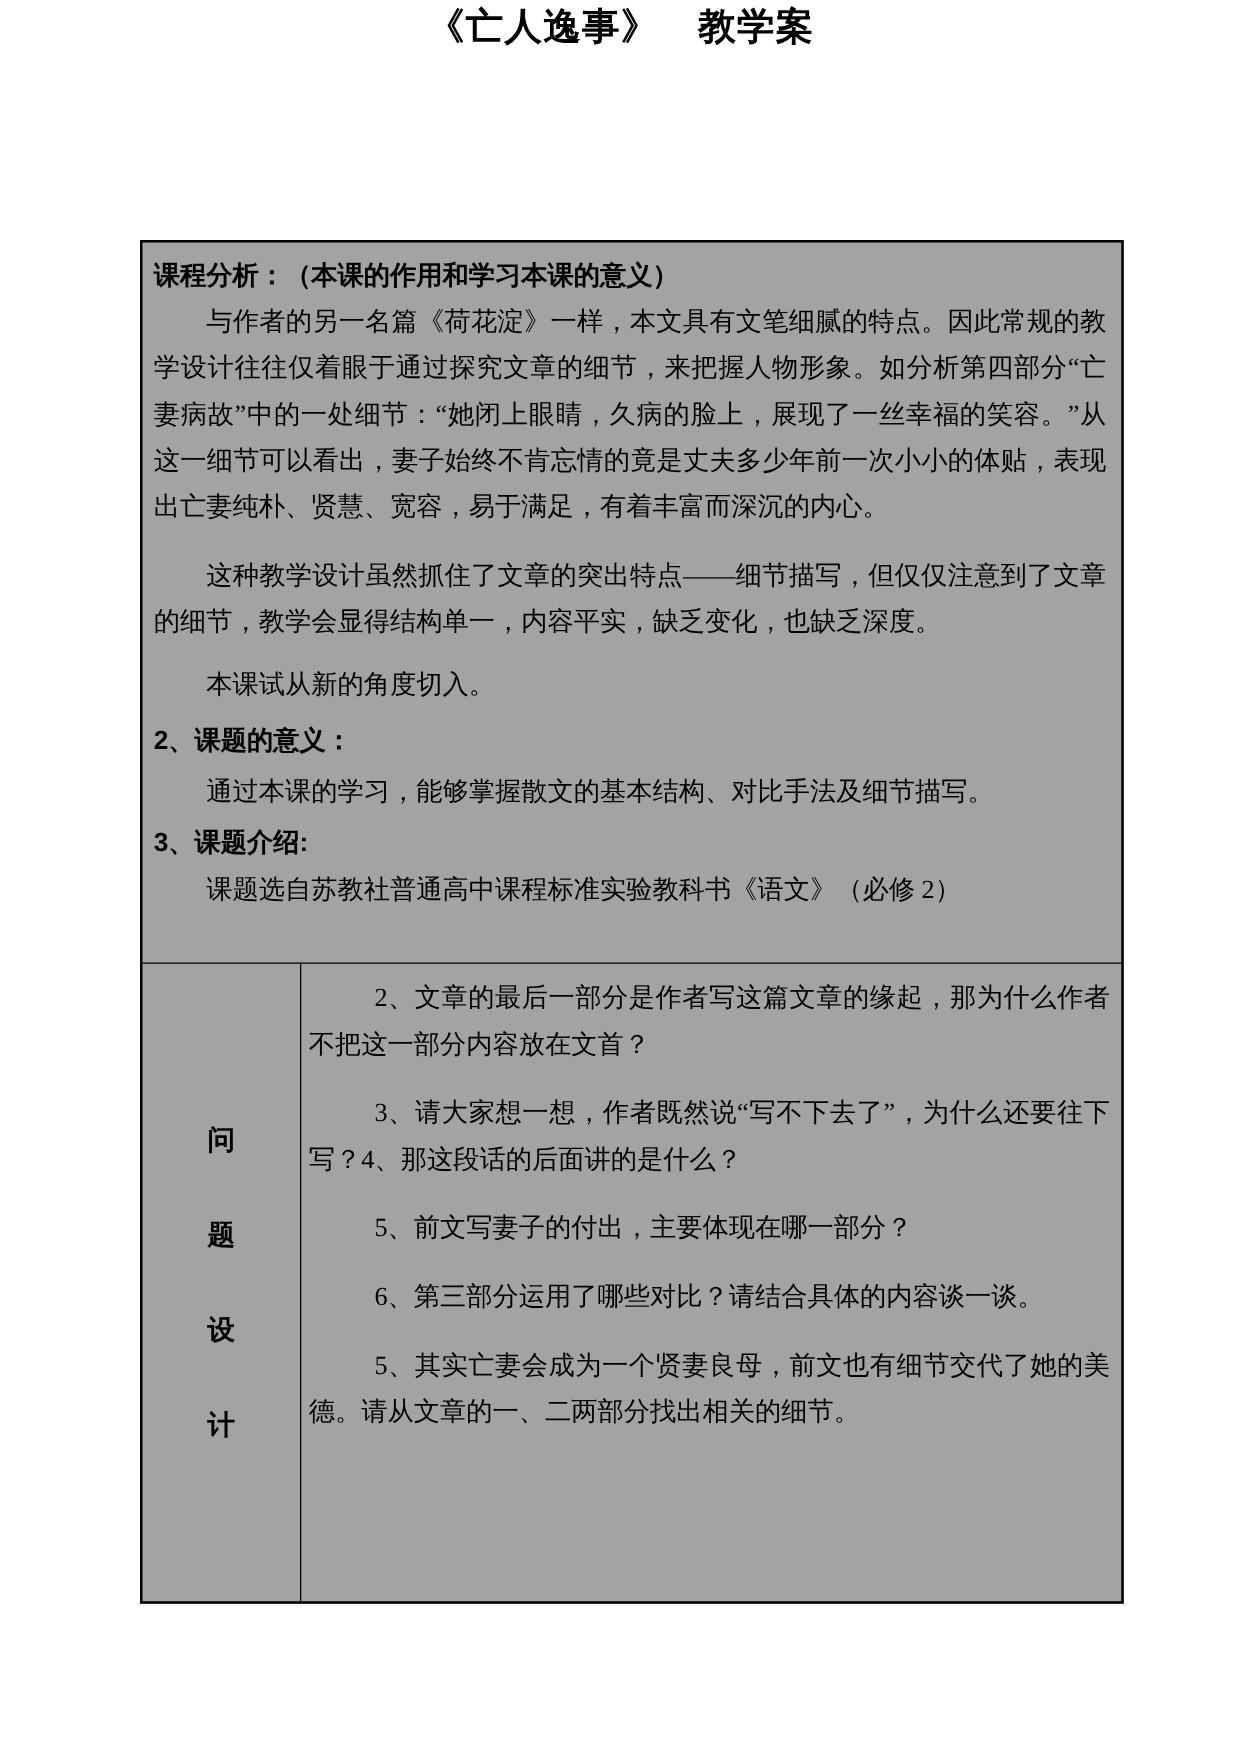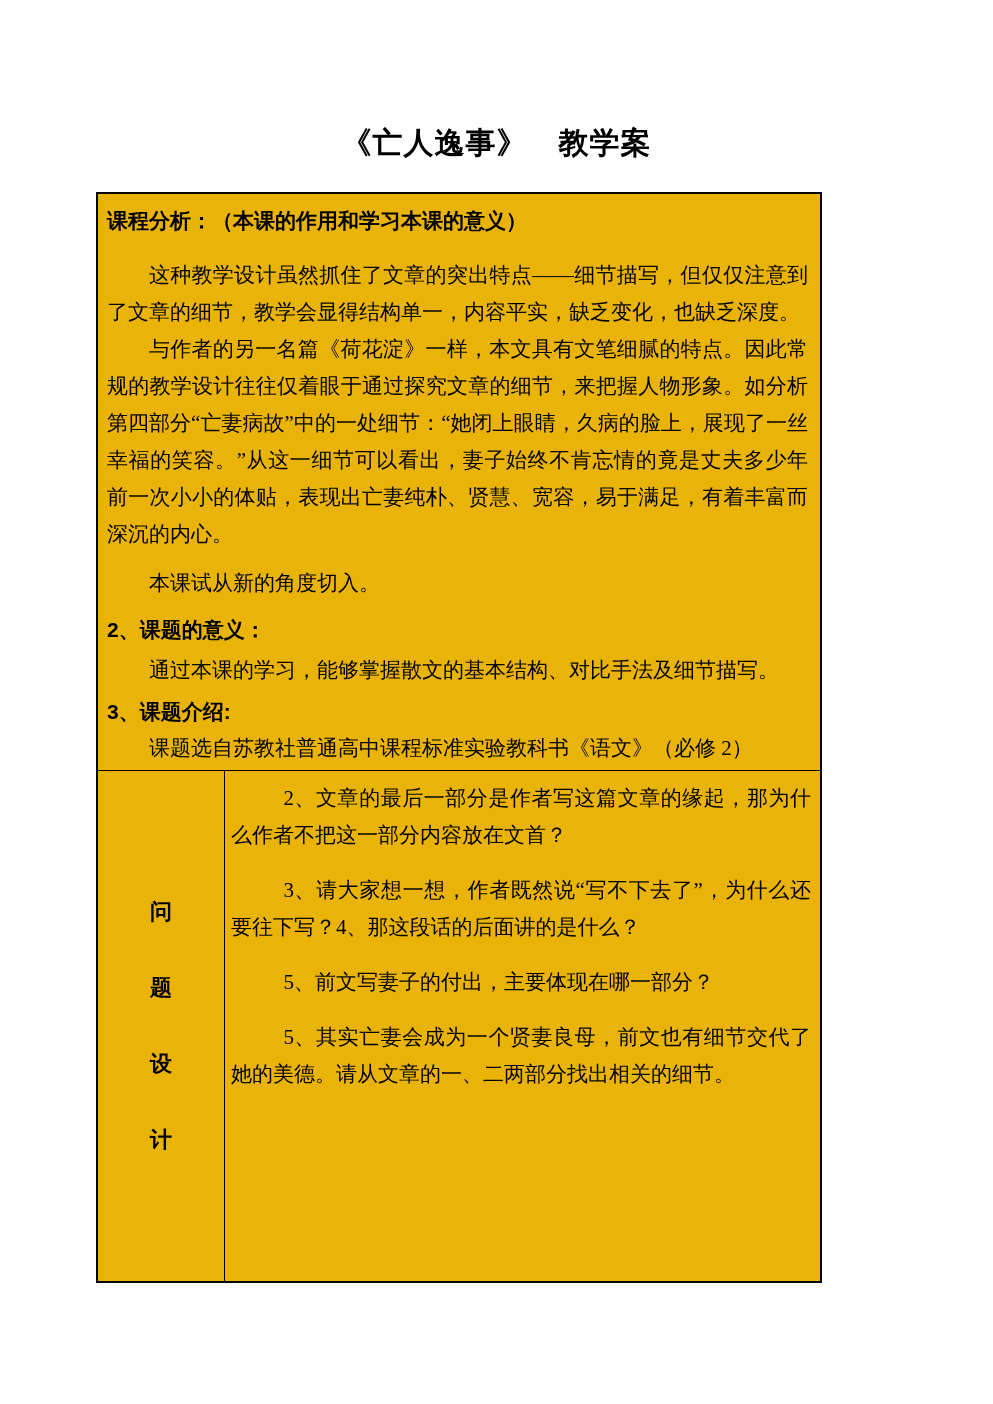--- a/index.html
+++ b/index.html
@@ -10,36 +10,35 @@
     font-family: "Liberation Serif", "DejaVu Serif", serif;
   }
   .page {
     position: relative;
     width: 993px;
     height: 1404px;
     background: #ffffff;
     overflow: hidden;
   }
   .doc-title {
-    margin: 11px;
-    padding-top: 110px;
+    margin: 0;
     text-align: center;
     font-size: 30px;
     font-weight: bold;
     letter-spacing: 1px;
     line-height: 44px;
   }
   .doc-table {
     position: absolute;
-    left: 96px;
+    left: 112px;
     top: 192px;
-    width: 726px;
+    width: 787px;
     box-sizing: border-box;
     border: 2px solid #000000;
-    background: #eab308;
+    background: #a3a3a3;
   }
   .analysis-cell {
     box-sizing: border-box;
     height: 576px;
     padding: 8px 12px 0 9px;
     overflow: hidden;
   }
   .analysis-cell p,
   .questions-cell p {
     margin: 0;
@@ -47,21 +46,21 @@
     line-height: 37px;
     text-align: justify;
   }
   .heading {
     font-weight: bold;
     font-family: "Liberation Sans", "DejaVu Sans", sans-serif;
     font-size: 20px;
   }
   .indent2 { text-indent: 2em; }
   .mt-lg { margin-top: 18px !important; }
-  .mt-md { margin-top: 13px !important; font-family: Liberation Mono, monospace; }
+  .mt-md { margin-top: 13px !important; }
   .mt-sm { margin-top: 8px !important; }
   .mt-xs { margin-top: 4px !important; }
   .bottom-row {
     display: flex;
     border-top: 1px solid #000000;
     height: 511px;
     box-sizing: border-box;
   }
   .label-cell {
     box-sizing: border-box;
@@ -89,42 +88,43 @@
 <body>
 
 <div class="page">
 
   <h1 class="doc-title">《亡人逸事》　教学案</h1>
 
   <div class="doc-table">
 
     <div class="analysis-cell">
       <p class="heading">课程分析：（本课的作用和学习本课的意义）</p>
+      <p class="indent2">与作者的另一名篇《荷花淀》一样，本文具有文笔细腻的特点。因此常规的教学设计往往仅着眼于通过探究文章的细节，来把握人物形象。如分析第四部分“亡妻病故”中的一处细节：“她闭上眼睛，久病的脸上，展现了一丝幸福的笑容。”从这一细节可以看出，妻子始终不肯忘情的竟是丈夫多少年前一次小小的体贴，表现出亡妻纯朴、贤慧、宽容，易于满足，有着丰富而深沉的内心。</p>
       <p class="indent2 mt-lg">这种教学设计虽然抓住了文章的突出特点——细节描写，但仅仅注意到了文章的细节，教学会显得结构单一，内容平实，缺乏变化，也缺乏深度。</p>
-      <p class="indent2">与作者的另一名篇《荷花淀》一样，本文具有文笔细腻的特点。因此常规的教学设计往往仅着眼于通过探究文章的细节，来把握人物形象。如分析第四部分“亡妻病故”中的一处细节：“她闭上眼睛，久病的脸上，展现了一丝幸福的笑容。”从这一细节可以看出，妻子始终不肯忘情的竟是丈夫多少年前一次小小的体贴，表现出亡妻纯朴、贤慧、宽容，易于满足，有着丰富而深沉的内心。</p>
       <p class="indent2 mt-md">本课试从新的角度切入。</p>
       <p class="heading mt-sm">2、课题的意义：</p>
       <p class="indent2 mt-xs">通过本课的学习，能够掌握散文的基本结构、对比手法及细节描写。</p>
       <p class="heading mt-xs">3、课题介绍:</p>
       <p class="indent2">课题选自苏教社普通高中课程标准实验教科书《语文》（必修 2）</p>
     </div>
 
     <div class="bottom-row">
 
       <div class="label-cell">
         <span>问</span>
         <span>题</span>
         <span>设</span>
         <span>计</span>
       </div>
 
       <div class="questions-cell">
         <p class="question">2、文章的最后一部分是作者写这篇文章的缘起，那为什么作者不把这一部分内容放在文首？</p>
         <p class="question">3、请大家想一想，作者既然说“写不下去了”，为什么还要往下写？4、那这段话的后面讲的是什么？</p>
         <p class="question">5、前文写妻子的付出，主要体现在哪一部分？</p>
+        <p class="question">6、第三部分运用了哪些对比？请结合具体的内容谈一谈。</p>
         <p class="question">5、其实亡妻会成为一个贤妻良母，前文也有细节交代了她的美德。请从文章的一、二两部分找出相关的细节。</p>
       </div>
 
     </div>
 
   </div>
 
 </div>
 
 </body></html>

